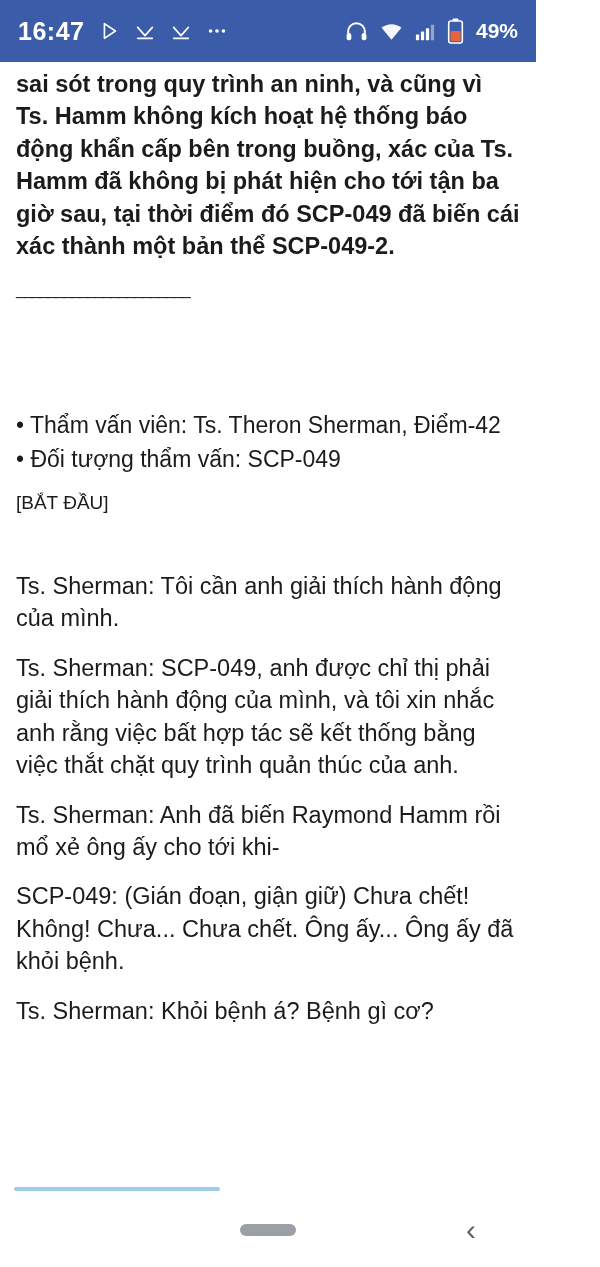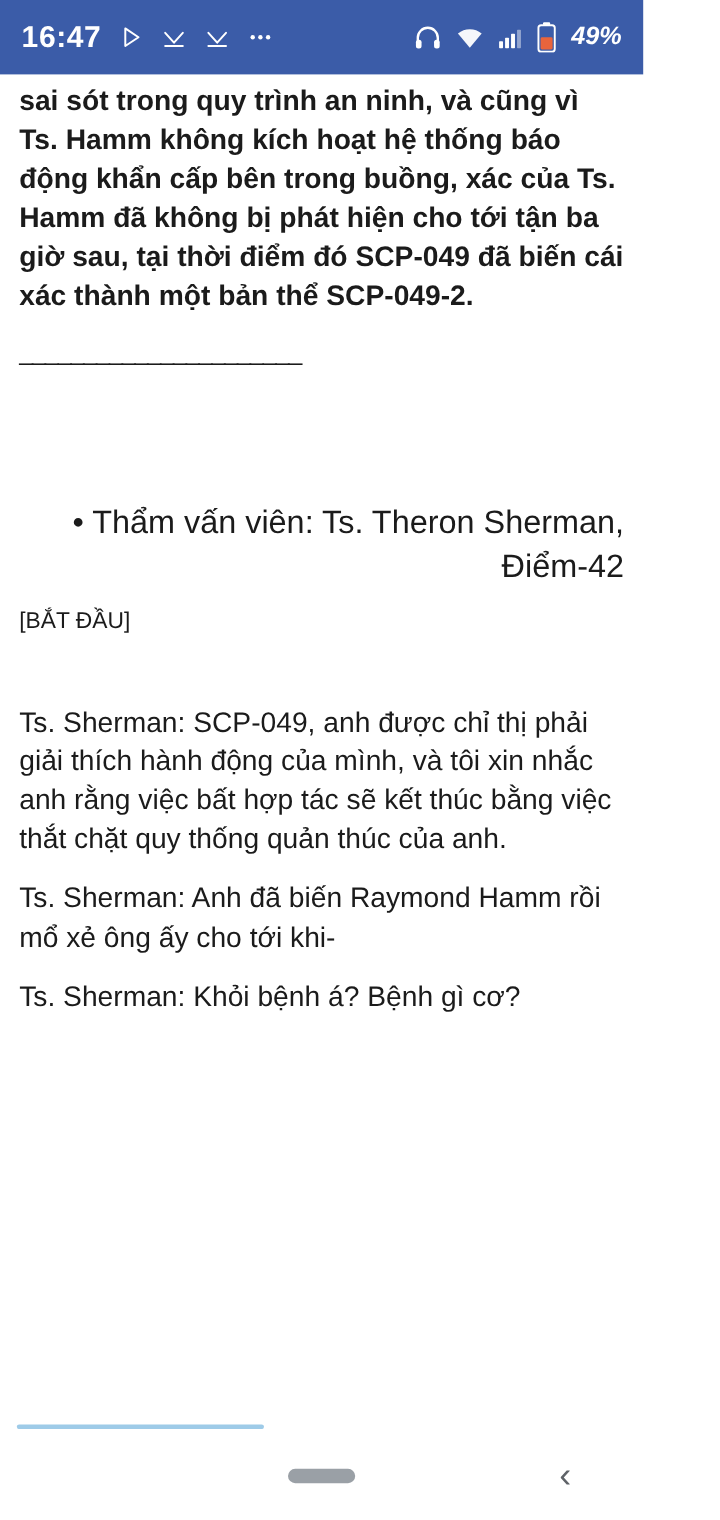--- a/index.html
+++ b/index.html
@@ -43,21 +43,20 @@
     display: inline-flex;
     align-items: center;
     justify-content: center;
     color: #ffffff;
   }
   .status-spacer { flex: 1 1 auto; }
   .status-right {
     display: flex;
     align-items: center;
     gap: 10px;
-    font-style: italic;
   }
   .battery-text {
     font-size: 21px;
     font-weight: bold;
     margin-left: 2px;
   }
 
   
   .content {
     flex: 1 1 auto;
@@ -67,33 +66,32 @@
   }
   .para {
     font-size: 23.5px;
     line-height: 1.38;
     color: #1b1b1b;
     margin-bottom: 17px;
     word-wrap: break-word;
   }
   .para.first { margin-top: -4px; font-weight: bold; }
   .divider-text {
-    font-size: 21px;
+    font-size: 16px;
     line-height: 1.3;
     color: #1b1b1b;
     letter-spacing: -1px;
     margin-bottom: 14px;
   }
   .gap-block { height: 96px; }
   .bullet-line {
-    font-size: 27px;
+    font-size: 23px;
     line-height: 1.38;
     color: #1b1b1b;
     margin-bottom: 2px;
-    text-align: right;
   }
   .begin-line {
     font-size: 19px;
     line-height: 1.38;
     color: #1b1b1b;
     margin-top: 14px;
   }
   .gap-small { height: 54px; }
 
   
@@ -220,27 +218,30 @@
 
   <div class="content">
 
     <p class="para first">sai sót trong quy trình an ninh, và cũng vì Ts. Hamm không kích hoạt hệ thống báo động khẩn cấp bên trong buồng, xác của Ts. Hamm đã không bị phát hiện cho tới tận ba giờ sau, tại thời điểm đó SCP-049 đã biến cái xác thành một bản thể SCP-049-2.</p>
 
     <div class="divider-text">______________________</div>
 
     <div class="gap-block"></div>
 
     <div class="bullet-line">• Thẩm vấn viên: Ts. Theron Sherman, Điểm-42</div>
+    <div class="bullet-line">• Đối tượng thẩm vấn: SCP-049</div>
 
     <div class="begin-line">[BẮT ĐẦU]</div>
 
     <div class="gap-small"></div>
 
-    <p class="para">Ts. Sherman: SCP-049, anh được chỉ thị phải giải thích hành động của mình, và tôi xin nhắc anh rằng việc bất hợp tác sẽ kết thúc bằng việc thắt chặt quy thống quản thúc của anh.</p>
+    <p class="para">Ts. Sherman: Tôi cần anh giải thích hành động của mình.</p>
+    <p class="para">Ts. Sherman: SCP-049, anh được chỉ thị phải giải thích hành động của mình, và tôi xin nhắc anh rằng việc bất hợp tác sẽ kết thống bằng việc thắt chặt quy trình quản thúc của anh.</p>
     <p class="para">Ts. Sherman: Anh đã biến Raymond Hamm rồi mổ xẻ ông ấy cho tới khi-</p>
+    <p class="para">SCP-049: (Gián đoạn, giận giữ) Chưa chết! Không! Chưa... Chưa chết. Ông ấy... Ông ấy đã khỏi bệnh.</p>
     <p class="para">Ts. Sherman: Khỏi bệnh á? Bệnh gì cơ?</p>
 
     <div class="scroll-track">
       <div class="scroll-thumb"></div>
     </div>
   </div>
 
   <div class="nav-bar">
     <div class="home-pill"></div>
     <div class="back-chevron">‹</div>

